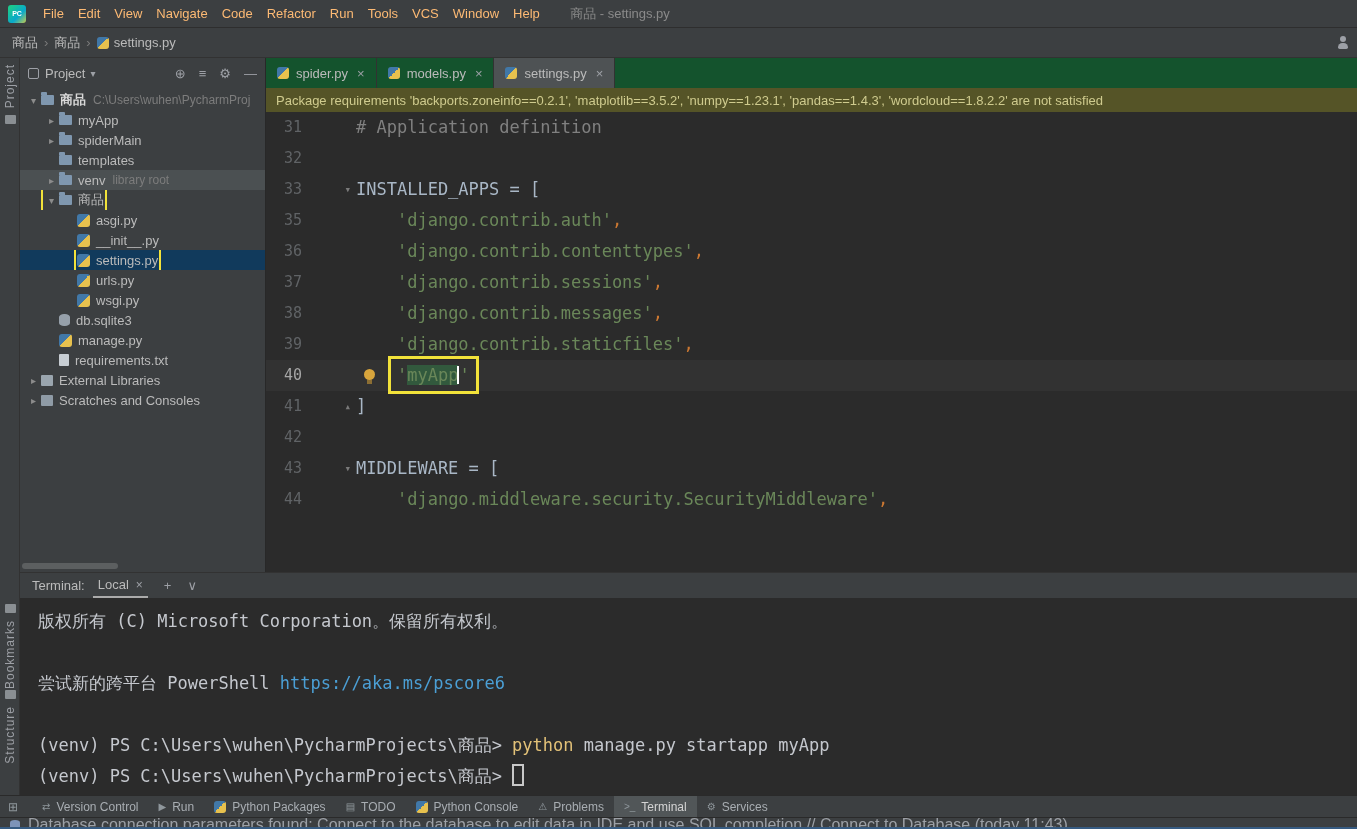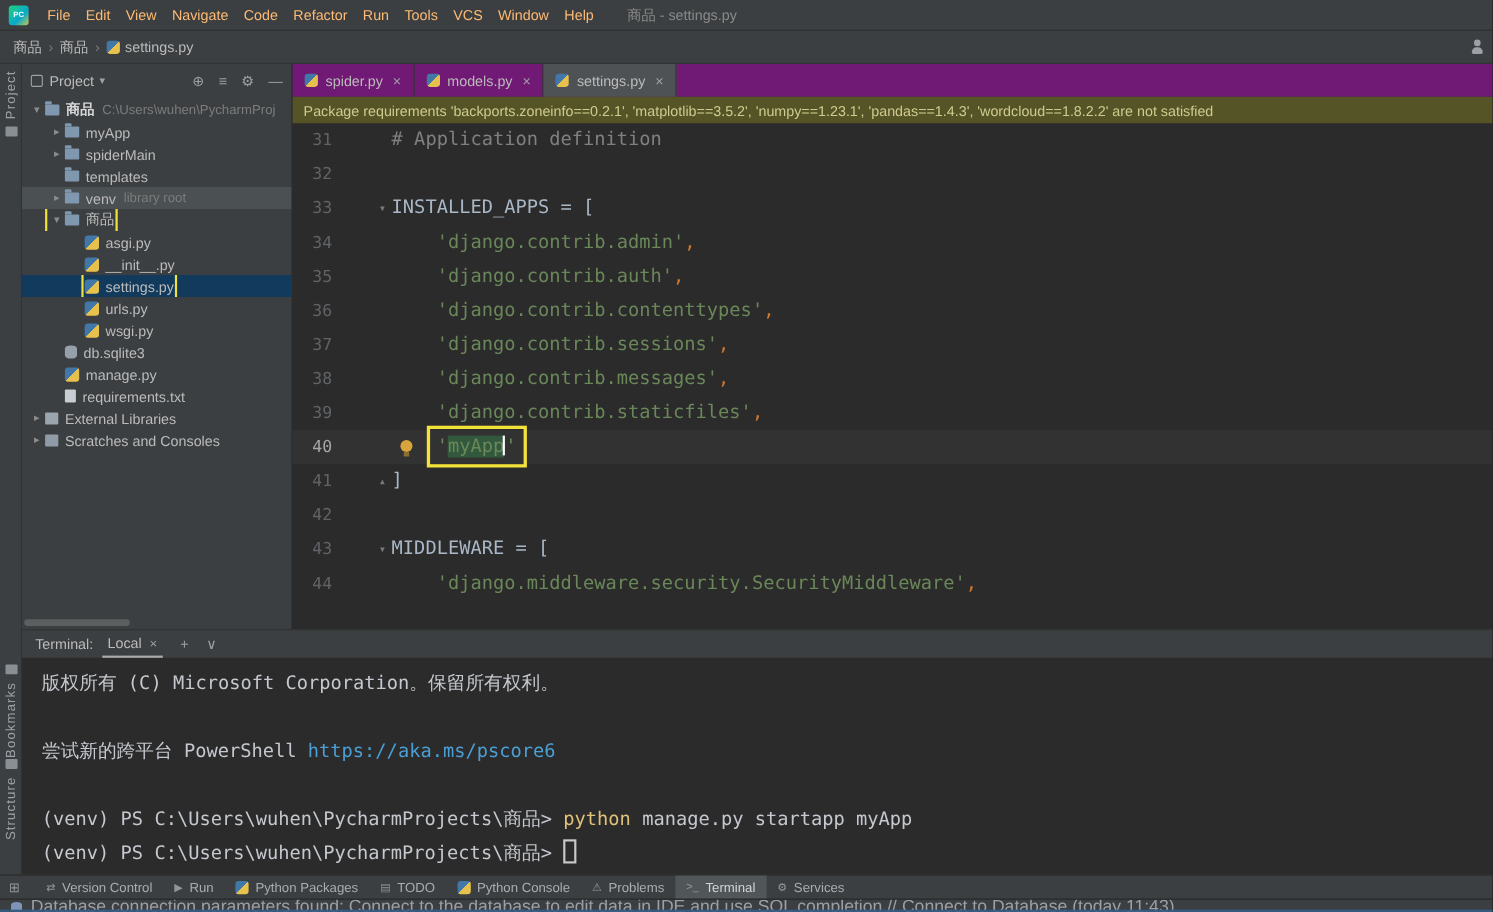--- a/index.html
+++ b/index.html
@@ -60,21 +60,21 @@
   .i-database{width:11px;height:12px;background:#96A0AA;border-radius:5px/3px}
   .i-text{width:10px;height:12px;background:#C7CDD3;border-radius:1px}
   .i-libraries{width:12px;height:11px;background:#9AA5AE;border-radius:1px}
   .i-scratches{width:12px;height:11px;background:#8F9BA6;border-radius:1px}
   .tlabel.bold{font-weight:bold;color:#D8D8D8}
   .hint{color:#7C7C7C;margin-left:7px;font-size:12px}
   .hscroll{position:absolute;left:2px;top:505px;width:96px;height:6px;background:#5C5F60;border-radius:3px}
 
   
   .editor{position:absolute;left:266px;top:0;right:0;height:514px;background:#2B2B2B;display:flex;flex-direction:column}
-  .tabs{height:30px;flex:none;display:flex;background:#701a75}
+  .tabs{height:30px;flex:none;display:flex;background:#14532d}
   .tab{display:flex;align-items:center;gap:7px;padding:0 11px;font-size:13px;color:#BBBBBB;border-right:1px solid #323232}
   .tab.active{background:#4E5254}
   .tab-x{color:#9DA0A6;font-size:13px;margin-left:2px}
   .banner{height:24px;flex:none;background:#555427;color:#CFCB8E;font-size:13px;display:flex;align-items:center;padding:0 10px;white-space:nowrap;overflow:hidden}
   .code{flex:1;overflow:hidden;font-family:"DejaVu Sans Mono",monospace;font-size:17px;position:relative}
   .code-line{display:flex;height:31px;line-height:31px;white-space:pre;position:relative}
   .code-line.caret-line{background:#323232}
   .gutter-num{flex:0 0 36px;text-align:right;color:#606366;font-size:15px}
   .caret-line .gutter-num{color:#A6A6A6}
   .fold{flex:0 0 54px;text-align:right;padding-right:5px;color:#7A7A7A;font-size:11px}
@@ -322,21 +322,20 @@
             <span class="ticon i-python mini"></span>
             <span>settings.py</span>
             <span class="tab-x">×</span>
           </div>
         </div>
       <div class="banner">Package requirements 'backports.zoneinfo==0.2.1', 'matplotlib==3.5.2', 'numpy==1.23.1', 'pandas==1.4.3', 'wordcloud==1.8.2.2' are not satisfied</div>
       <div class="code">
           <div class="code-line"><span class="gutter-num">31</span><span class="fold"></span><span class="code-text"><span class="tok tok-comment"># Application definition</span></span></div>
           <div class="code-line"><span class="gutter-num">32</span><span class="fold"></span><span class="code-text"></span></div>
           <div class="code-line"><span class="gutter-num">33</span><span class="fold">▾</span><span class="code-text"><span class="tok tok-plain">INSTALLED_APPS = [</span></span></div>
-          <div class="code-line"><span class="gutter-num">34</span><span class="fold"></span><span class="code-text"><span class="tok tok-plain">    </span><span class="tok tok-string">'django.contrib.admin'</span><span class="tok tok-comma">,</span></span></div>
           <div class="code-line"><span class="gutter-num">35</span><span class="fold"></span><span class="code-text"><span class="tok tok-plain">    </span><span class="tok tok-string">'django.contrib.auth'</span><span class="tok tok-comma">,</span></span></div>
           <div class="code-line"><span class="gutter-num">36</span><span class="fold"></span><span class="code-text"><span class="tok tok-plain">    </span><span class="tok tok-string">'django.contrib.contenttypes'</span><span class="tok tok-comma">,</span></span></div>
           <div class="code-line"><span class="gutter-num">37</span><span class="fold"></span><span class="code-text"><span class="tok tok-plain">    </span><span class="tok tok-string">'django.contrib.sessions'</span><span class="tok tok-comma">,</span></span></div>
           <div class="code-line"><span class="gutter-num">38</span><span class="fold"></span><span class="code-text"><span class="tok tok-plain">    </span><span class="tok tok-string">'django.contrib.messages'</span><span class="tok tok-comma">,</span></span></div>
           <div class="code-line"><span class="gutter-num">39</span><span class="fold"></span><span class="code-text"><span class="tok tok-plain">    </span><span class="tok tok-string">'django.contrib.staticfiles'</span><span class="tok tok-comma">,</span></span></div>
           <div class="code-line caret-line"><span class="gutter-num">40</span><span class="fold"></span><span class="bulb"></span><span class="code-text"><span class="tok tok-plain">    </span><span class="annot-inline"><span class="tok tok-string">'</span><span class="tok tok-string tok-selbg">myApp</span><span class="caret-i"></span><span class="tok tok-string">'</span></span></span></div>
           <div class="code-line"><span class="gutter-num">41</span><span class="fold">▴</span><span class="code-text"><span class="tok tok-plain">]</span></span></div>
           <div class="code-line"><span class="gutter-num">42</span><span class="fold"></span><span class="code-text"></span></div>
           <div class="code-line"><span class="gutter-num">43</span><span class="fold">▾</span><span class="code-text"><span class="tok tok-plain">MIDDLEWARE = [</span></span></div>
           <div class="code-line"><span class="gutter-num">44</span><span class="fold"></span><span class="code-text"><span class="tok tok-plain">    </span><span class="tok tok-string">'django.middleware.security.SecurityMiddleware'</span><span class="tok tok-comma">,</span></span></div>

